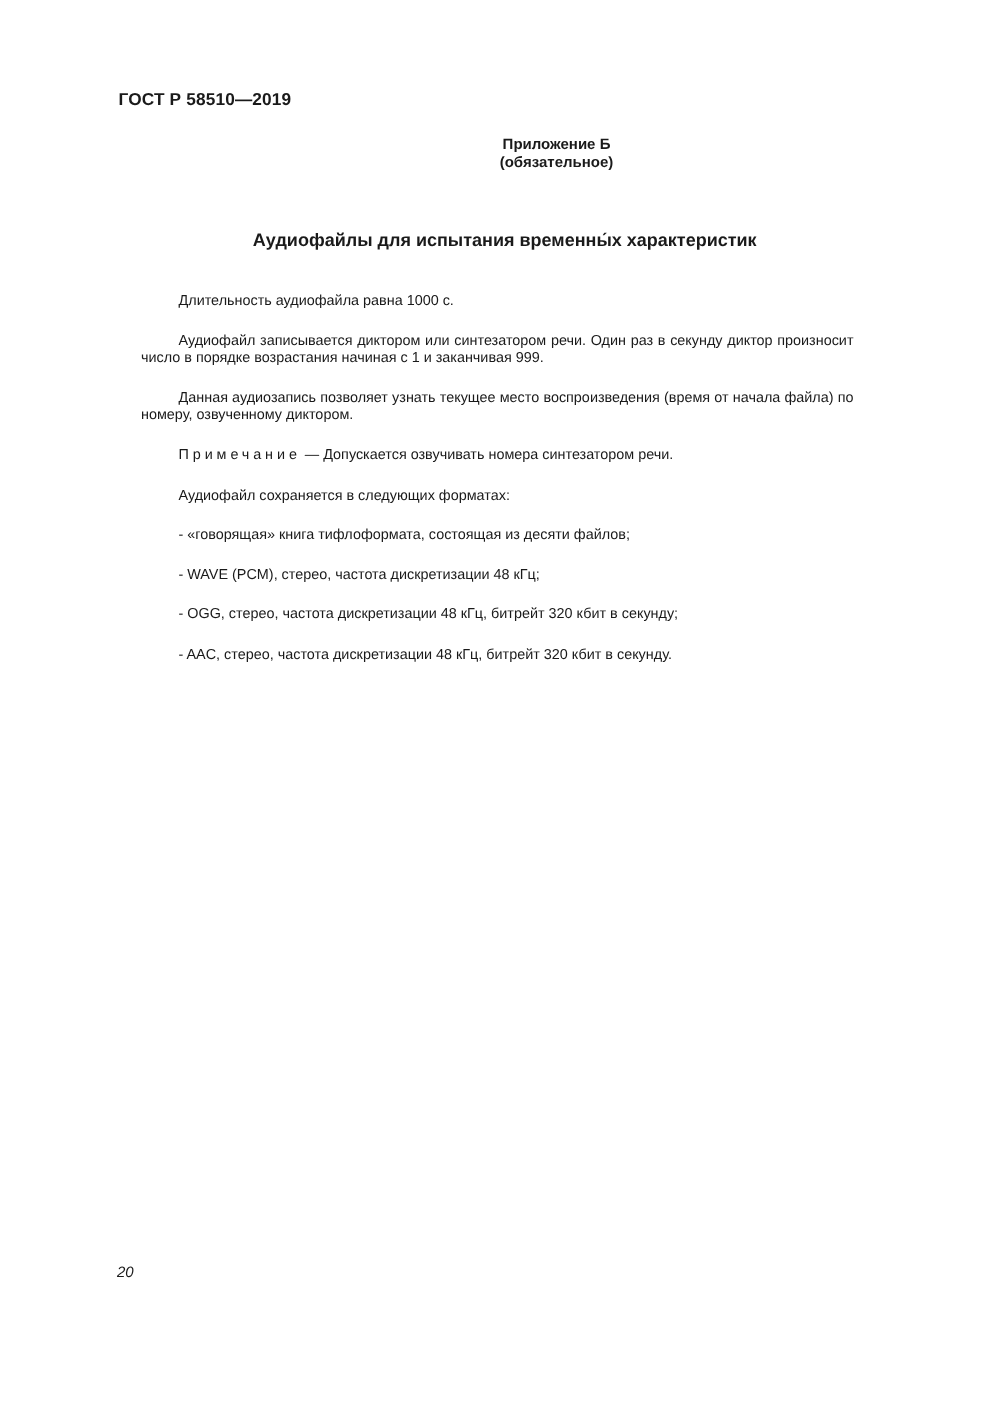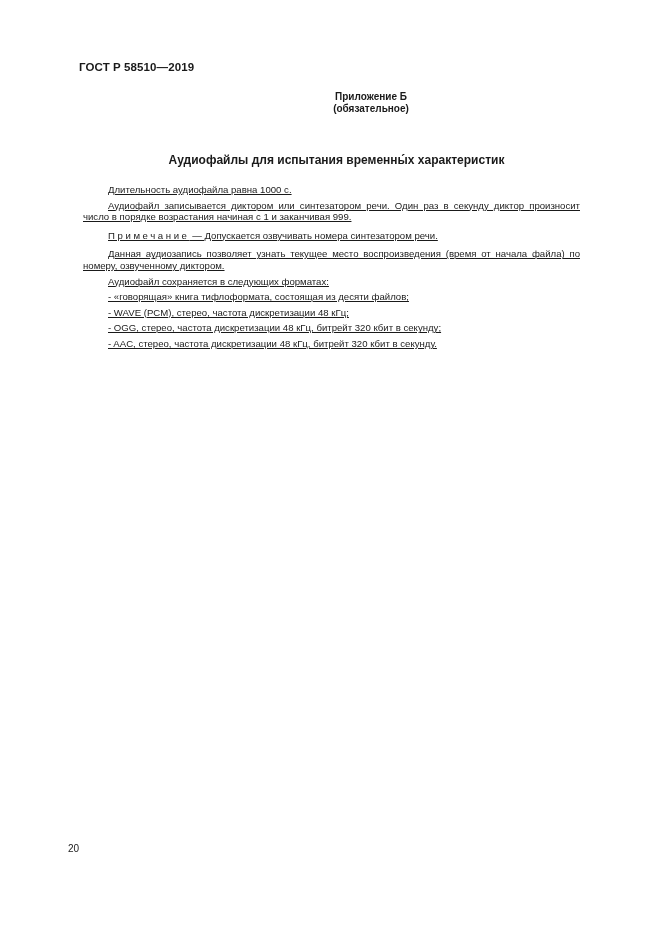--- a/index.html
+++ b/index.html
@@ -56,60 +56,60 @@
     .body-text {
       position: absolute;
       left: 79px;
       top: 180px;
       width: 505px;
       font-size: 9.6px;
       line-height: 11.6px;
       text-align: justify;
     }
     .body-text p {
-      margin: 4px;
+      margin: 15px;
       text-indent: 25px;
-      text-decoration: underline;
     }
     .body-text p.gap {
       margin-top: 7px;
     }
     .note-label {
       letter-spacing: 2.6px;
     }
     .list-item {
       margin: 0;
       text-indent: 25px;
     }
     .page-number {
       position: absolute;
-      left: 68px;
+      left: 78px;
       top: 843px;
       font-size: 10px;
+      font-style: italic;
     }
   </style>
 </head>
 <body>
 
 <div class="page">
 
   <div class="doc-header">ГОСТ Р 58510—2019</div>
 
   <div class="appendix">
     <div>Приложение Б</div>
     <div>(обязательное)</div>
   </div>
 
   <div class="section-title">Аудиофайлы для испытания временны́х характеристик</div>
 
   <div class="body-text">
     <p>Длительность аудиофайла равна 1000 с.</p>
     <p>Аудиофайл записывается диктором или синтезатором речи. Один раз в секунду диктор произносит число в порядке возрастания начиная с 1 и заканчивая 999.</p>
+    <p class="gap">Данная аудиозапись позволяет узнать текущее место воспроизведения (время от начала файла) по номеру, озвученному диктором.</p>
     <p class="gap"><span class="note-label">Примечание</span><span> — Допускается озвучивать номера синтезатором речи.</span></p>
-    <p class="gap">Данная аудиозапись позволяет узнать текущее место воспроизведения (время от начала файла) по номеру, озвученному диктором.</p>
     <p>Аудиофайл сохраняется в следующих форматах:</p>
     <div>
       <p class="list-item">- «говорящая» книга тифлоформата, состоящая из десяти файлов;</p>
       <p class="list-item">- WAVE (PCM), стерео, частота дискретизации 48 кГц;</p>
       <p class="list-item">- OGG, стерео, частота дискретизации 48 кГц, битрейт 320 кбит в секунду;</p>
       <p class="list-item">- AAC, стерео, частота дискретизации 48 кГц, битрейт 320 кбит в секунду.</p>
     </div>
   </div>
 
   <div class="page-number">20</div>

